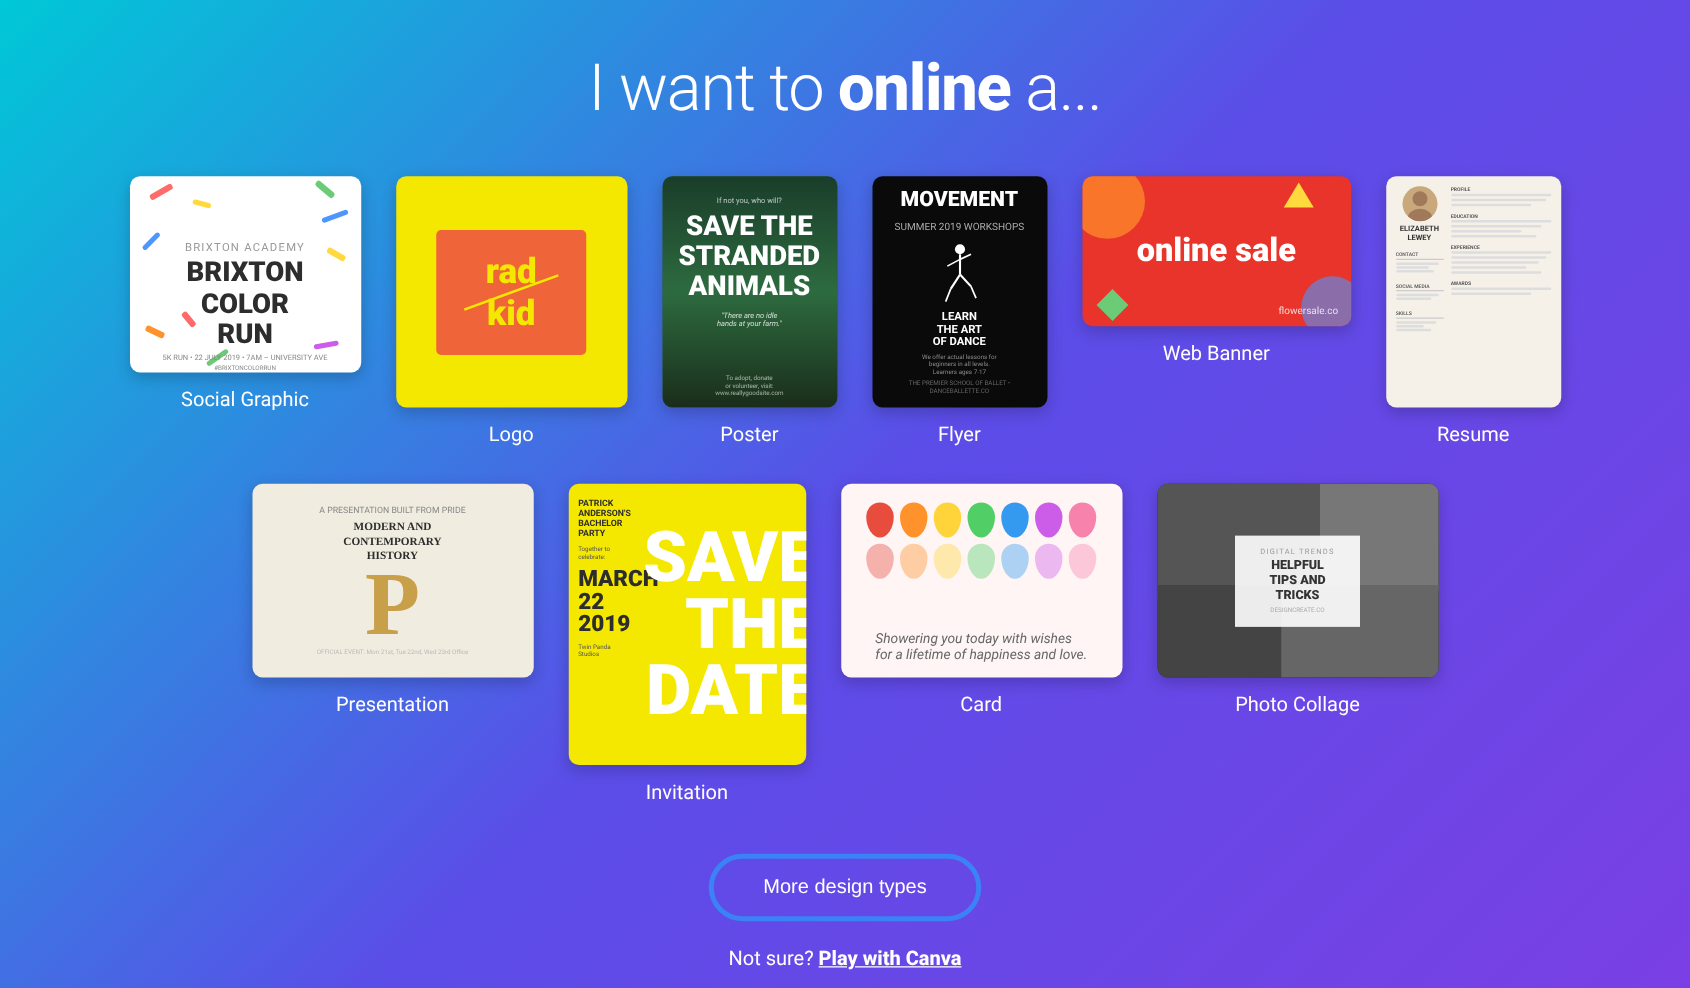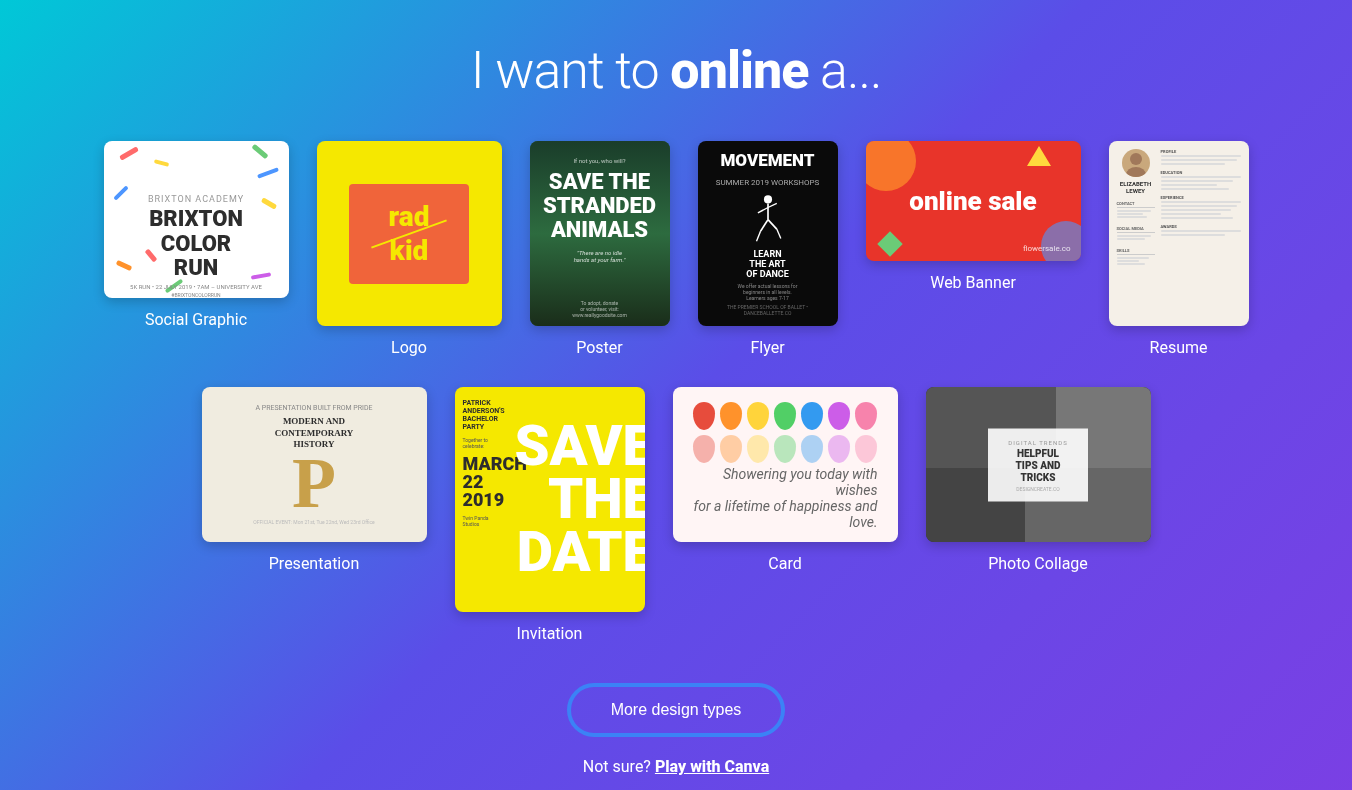--- a/index.html
+++ b/index.html
@@ -414,23 +414,23 @@
     }
 
     .drop {
       width: 22px;
       height: 28px;
       border-radius: 50% 50% 50% 50% / 60% 60% 40% 40%;
       transform: rotate(180deg);
     }
 
     .card-text {
-      font-size: 14px;
+      font-size: 11px;
       color: #666;
-      text-align: right;
+      text-align: left;
       font-style: italic;
     }
 
     
     .thumb-collage {
       width: 225px;
       height: 155px;
       background: #333;
       display: flex;
       align-items: center;

